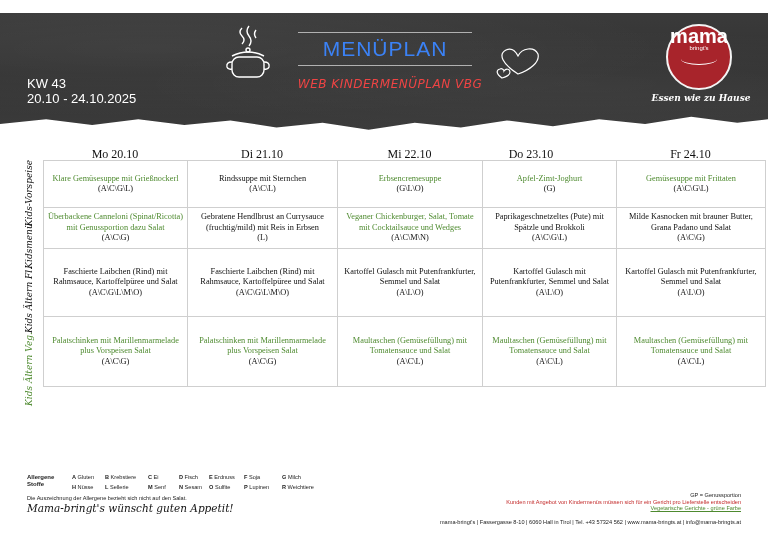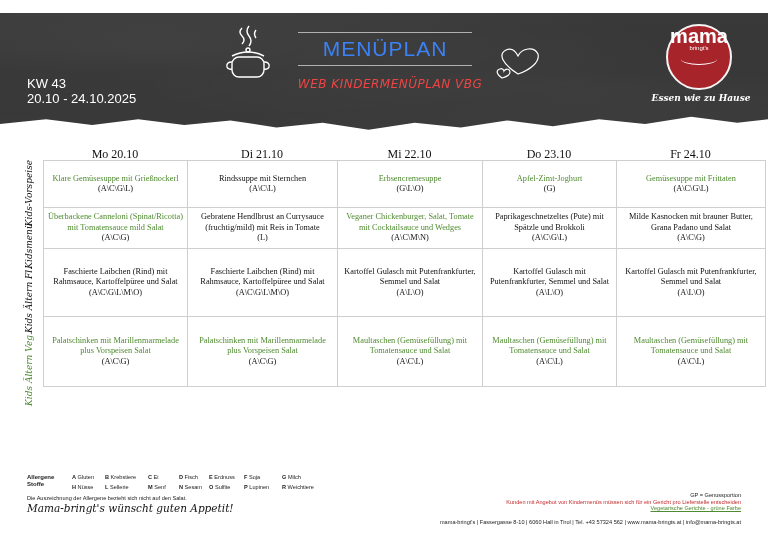--- a/index.html
+++ b/index.html
@@ -100,21 +100,21 @@
 <div class="logo">
   <div class="logo-mama">mama</div>
   <div class="logo-bringts">bringt's</div>
   <div class="logo-smile"></div>
 </div>
 <div class="tagline">Essen wie zu Hause</div>
 
 <div class="day-header" style="left:43px;width:144px;">Mo 20.10</div>
 <div class="day-header" style="left:187px;width:150px;">Di 21.10</div>
 <div class="day-header" style="left:337px;width:145px;">Mi 22.10</div>
-<div class="day-header" style="left:482px;width:134px;">Do 23.10</div>
+<div class="day-header" style="left:464px;width:134px;">Do 23.10</div>
 <div class="day-header" style="left:616px;width:149px;">Fr 24.10</div>
 
 <div class="side-labels">
   <div class="side-label" style="top:0;height:65px;">
       <span>Kids-Vorspeise</span>
     </div>
   <div class="side-label" style="top:65px;height:41px;">
       <span>Kidsmenü</span>
     </div>
   <div class="side-label" style="top:106px;height:68px;">
@@ -135,22 +135,22 @@
     </colgroup>
   <tbody id="menu-body">
       <tr style="height: 47px;">
         <td><span class="dish veg">Klare Gemüsesuppe mit Grießnockerl</span><span class="allergen">(A\C\G\L)</span></td>
         <td><span class="dish reg">Rindssuppe mit Sternchen</span><span class="allergen">(A\C\L)</span></td>
         <td><span class="dish veg">Erbsencremesuppe</span><span class="allergen">(G\L\O)</span></td>
         <td><span class="dish veg">Apfel-Zimt-Joghurt</span><span class="allergen">(G)</span></td>
         <td><span class="dish veg">Gemüsesuppe mit Frittaten</span><span class="allergen">(A\C\G\L)</span></td>
       </tr>
       <tr style="height: 41px;">
-        <td><span class="dish veg">Überbackene Canneloni (Spinat/Ricotta) mit Tomatensauce mild Salat</span><span class="allergen">(A\C\G)</span></td>
-        <td><span class="dish reg">Gebratene Hendlbrust an Currysauce (fruchtig/mild) mit Reis in Tomate</span><span class="allergen">(L)</span></td>
+        <td><span class="dish veg">Überbackene Canneloni (Spinat/Ricotta) mit Genussportion dazu Salat</span><span class="allergen">(A\C\G)</span></td>
+        <td><span class="dish reg">Gebratene Hendlbrust an Currysauce (fruchtig/mild) mit Reis in Erbsen</span><span class="allergen">(L)</span></td>
         <td><span class="dish veg">Veganer Chickenburger, Salat, Tomate mit Cocktailsauce und Wedges</span><span class="allergen">(A\C\M\N)</span></td>
         <td><span class="dish reg">Paprikageschnetzeltes (Pute) mit Spätzle und Brokkoli</span><span class="allergen">(A\C\G\L)</span></td>
         <td><span class="dish reg">Milde Kasnocken mit brauner Butter, Grana Padano und Salat</span><span class="allergen">(A\C\G)</span></td>
       </tr>
       <tr style="height: 68px;">
         <td><span class="dish reg">Faschierte Laibchen (Rind) mit Rahmsauce, Kartoffelpüree und Salat</span><span class="allergen">(A\C\G\L\M\O)</span></td>
         <td><span class="dish reg">Faschierte Laibchen (Rind) mit Rahmsauce, Kartoffelpüree und Salat</span><span class="allergen">(A\C\G\L\M\O)</span></td>
         <td><span class="dish reg">Kartoffel Gulasch mit Putenfrankfurter, Semmel und Salat</span><span class="allergen">(A\L\O)</span></td>
         <td><span class="dish reg">Kartoffel Gulasch mit Putenfrankfurter, Semmel und Salat</span><span class="allergen">(A\L\O)</span></td>
         <td><span class="dish reg">Kartoffel Gulasch mit Putenfrankfurter, Semmel und Salat</span><span class="allergen">(A\L\O)</span></td>

